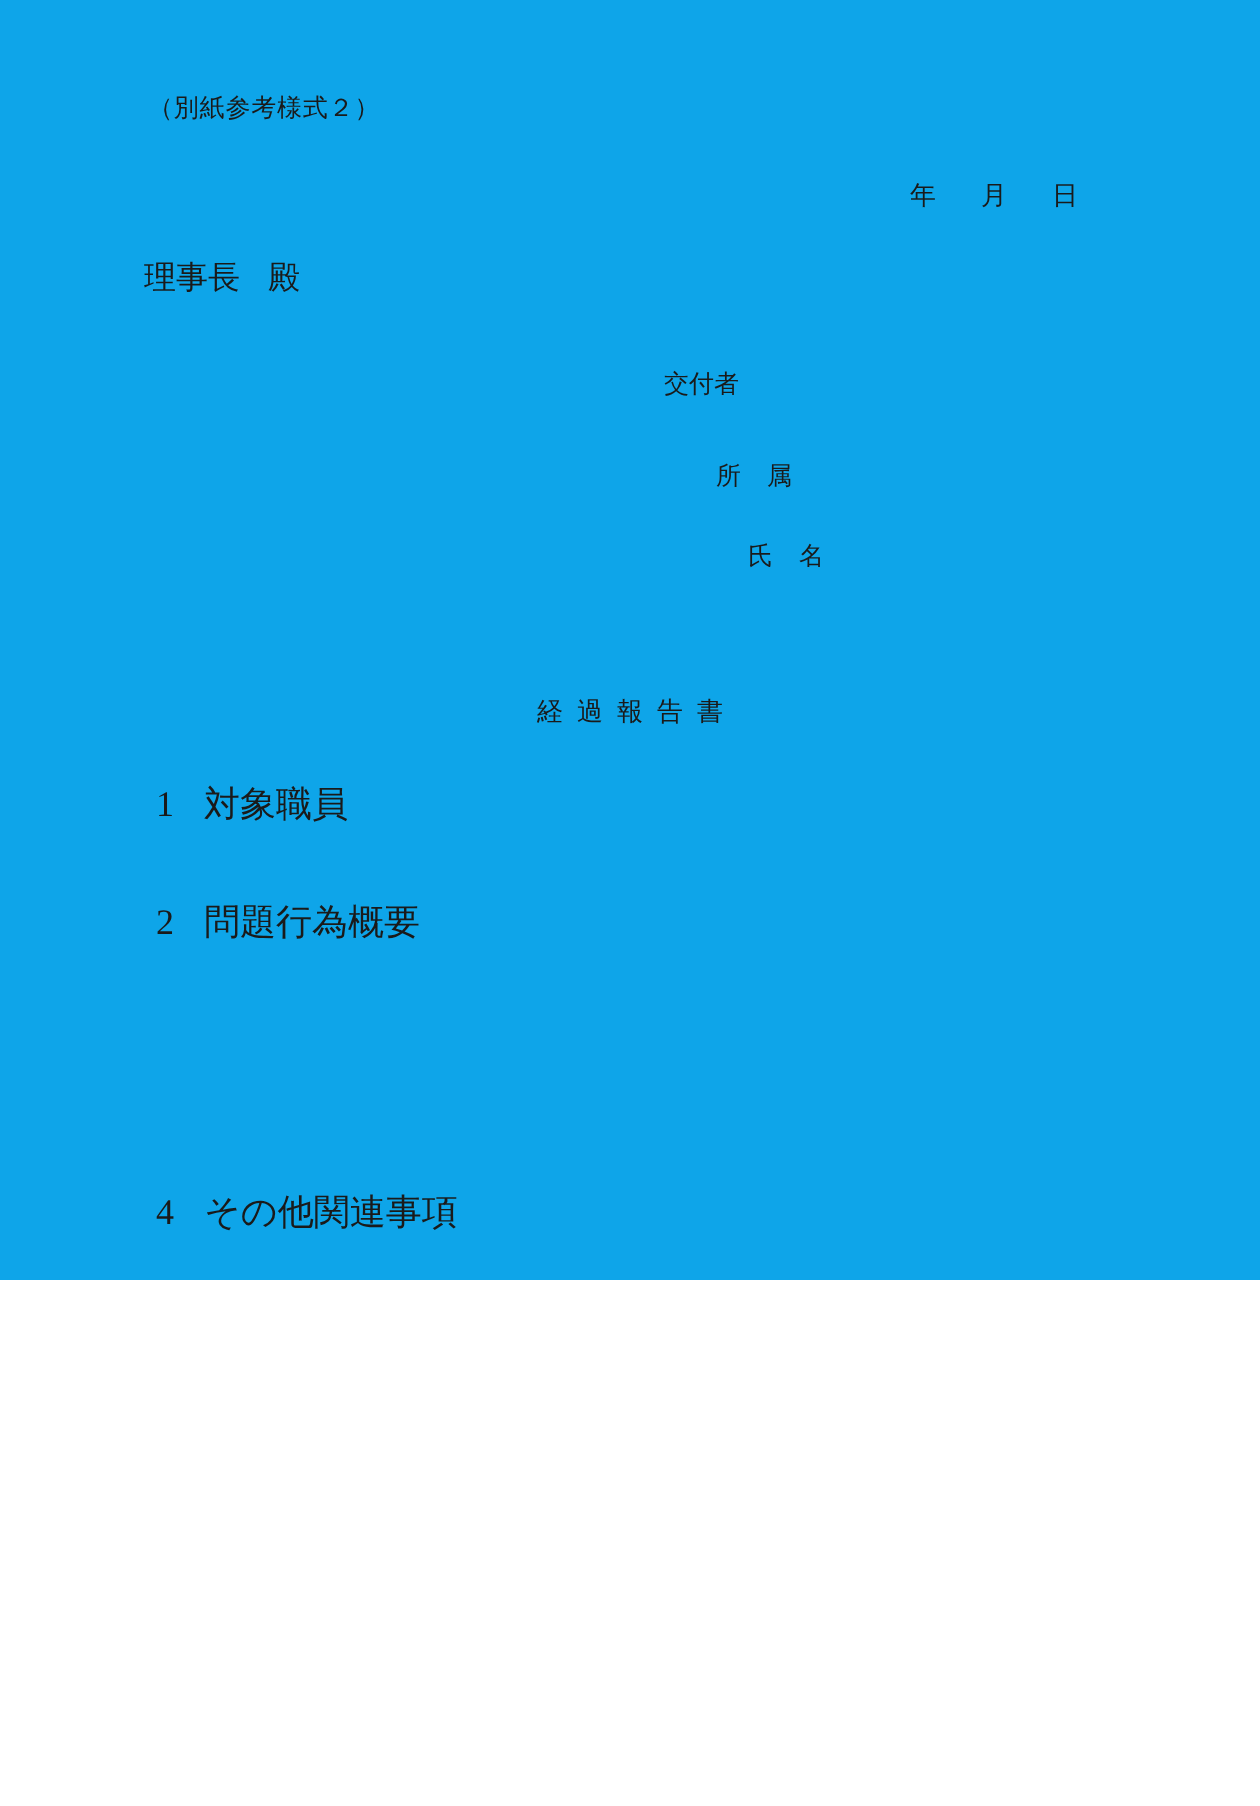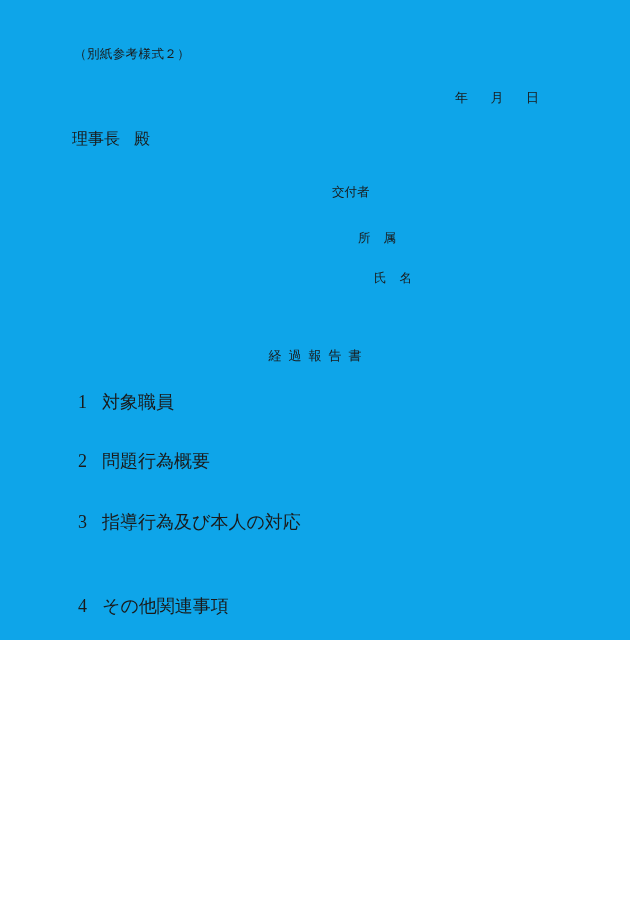--- a/index.html
+++ b/index.html
@@ -135,22 +135,19 @@
     <div class="doc-title">経過報告書</div>
 
     <div class="section sec-1">
       <span class="num">1</span><span>対象職員</span>
     </div>
 
     <div class="section sec-2">
       <span class="num">2</span><span>問題行為概要</span>
     </div>
 
-    <div class="section sec-3">
-      <span class="num">3</span><span>指導行為及び本人の対応</span>
-    </div>
 
     <div class="section sec-4">
       <span class="num">4</span><span>その他関連事項</span>
     </div>
 
   </div>
 </div>
 
 </body></html>

